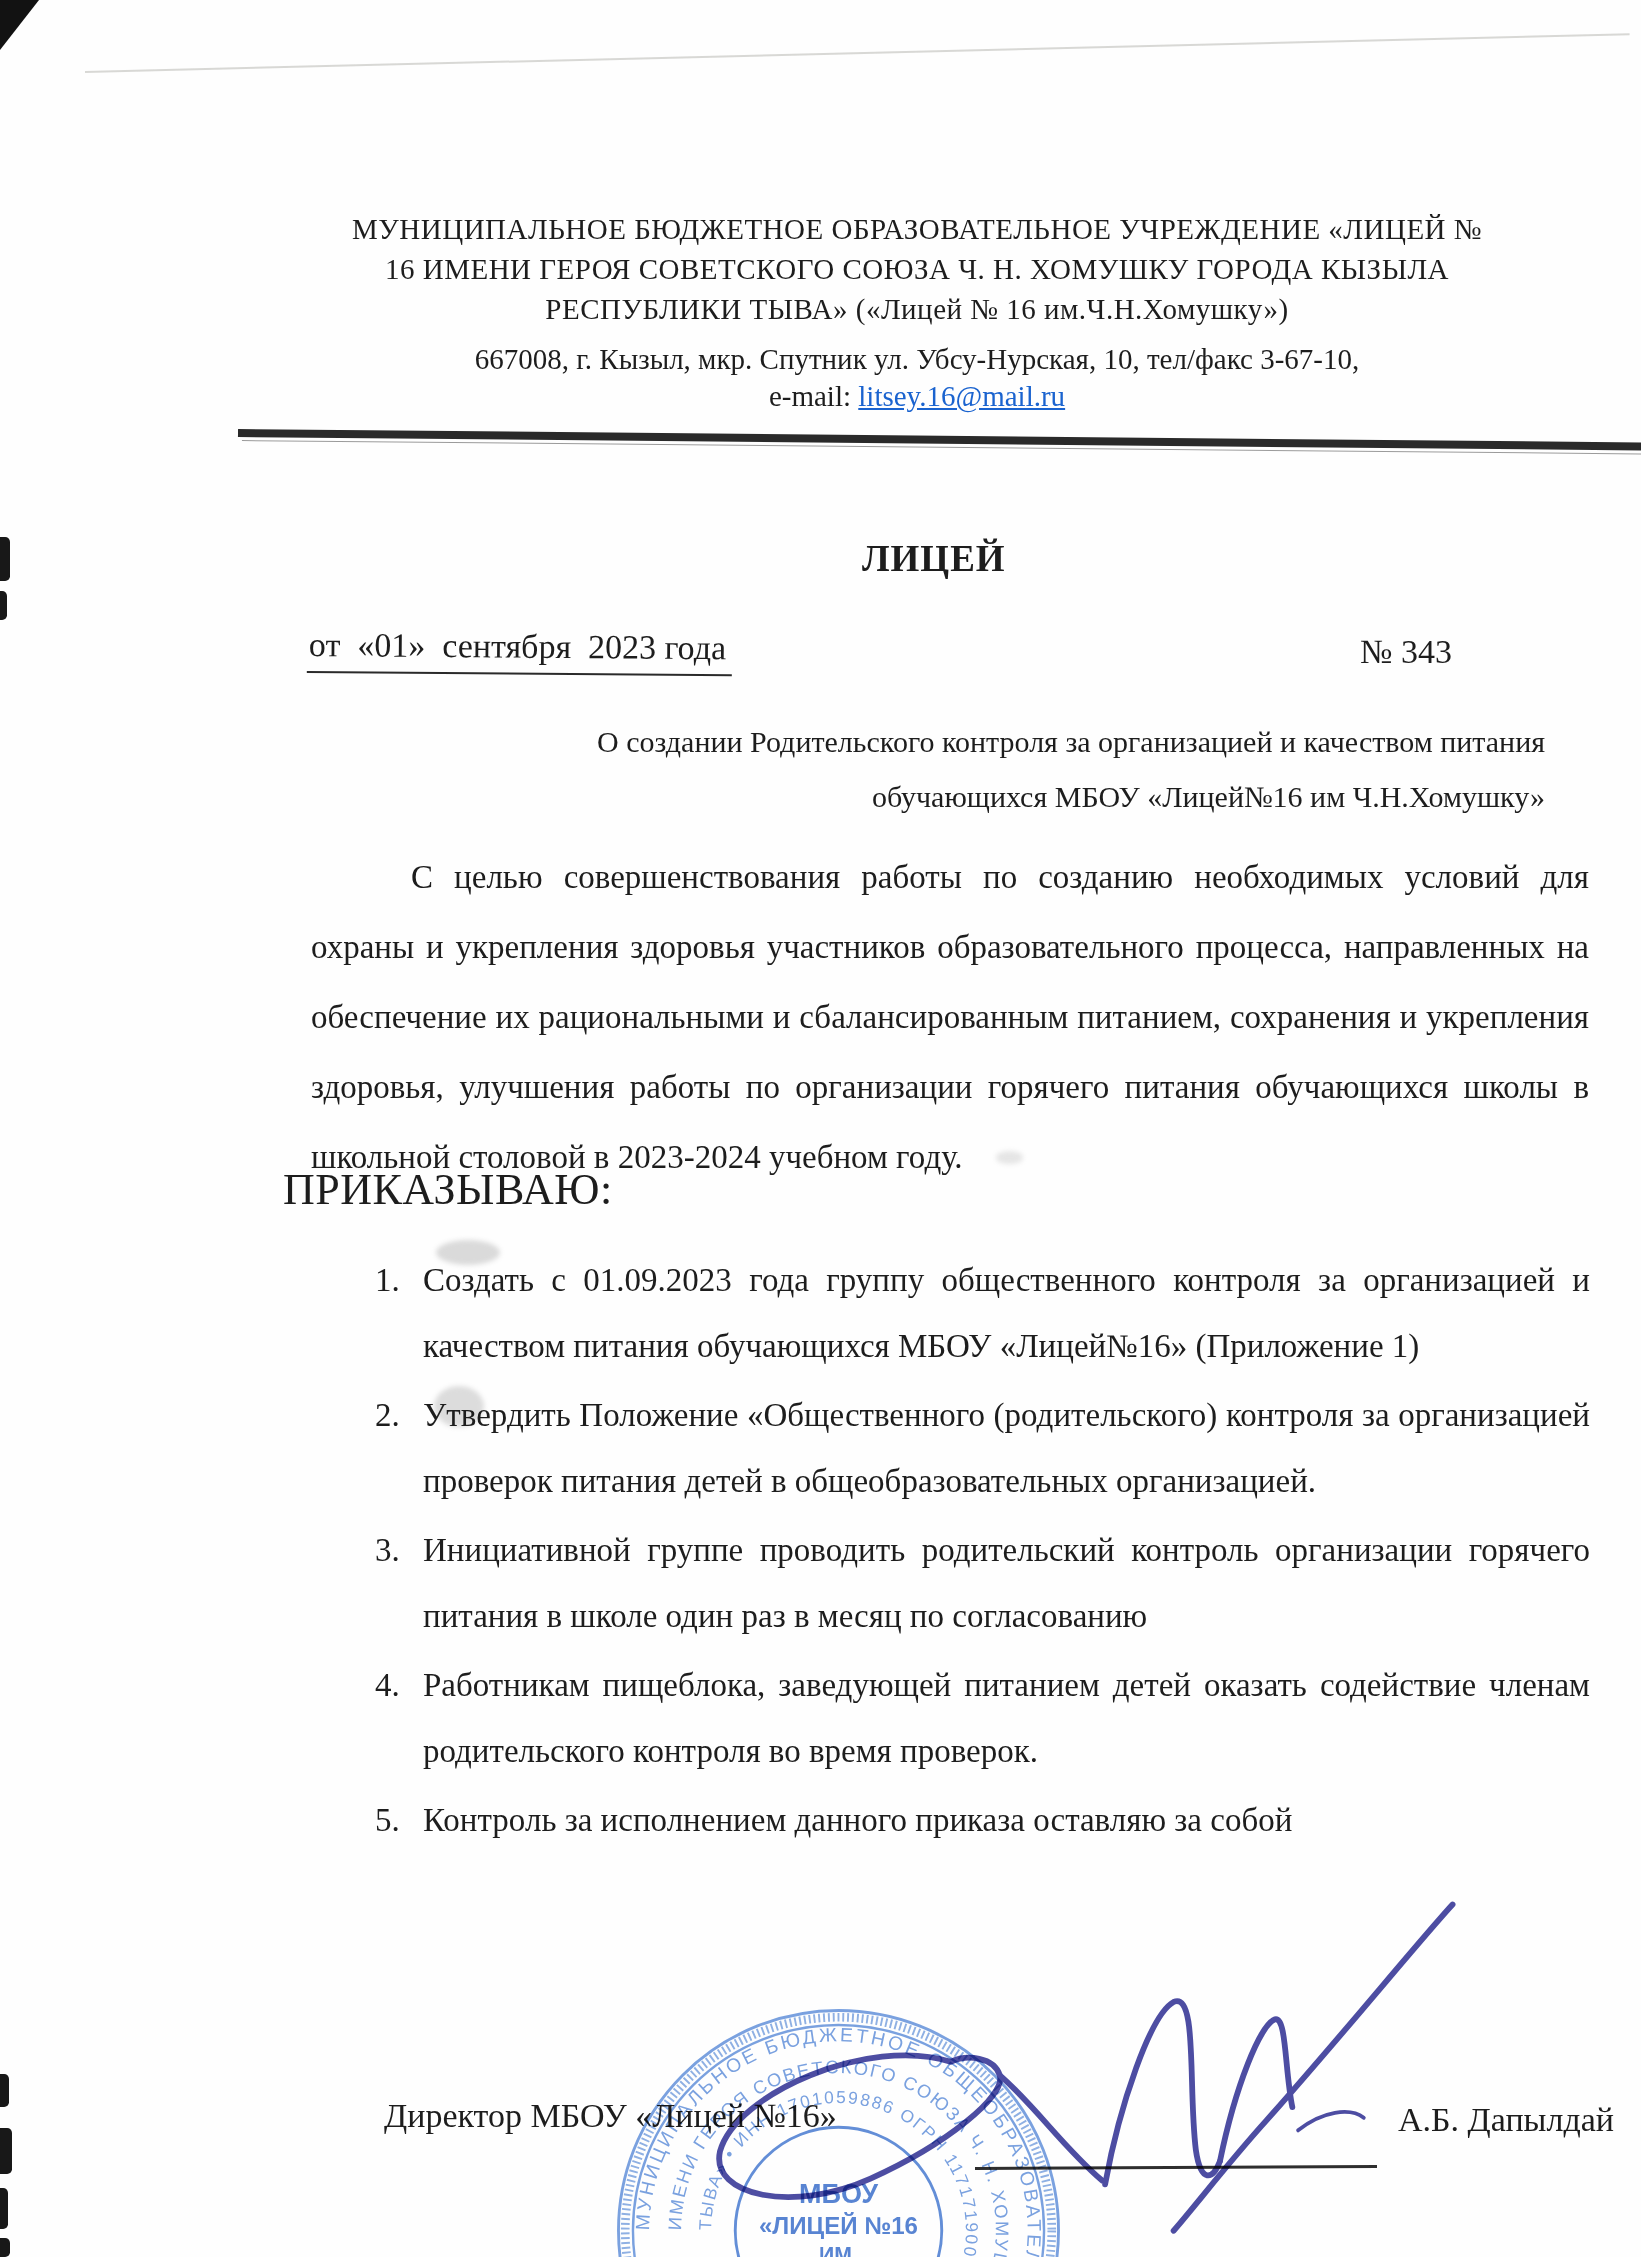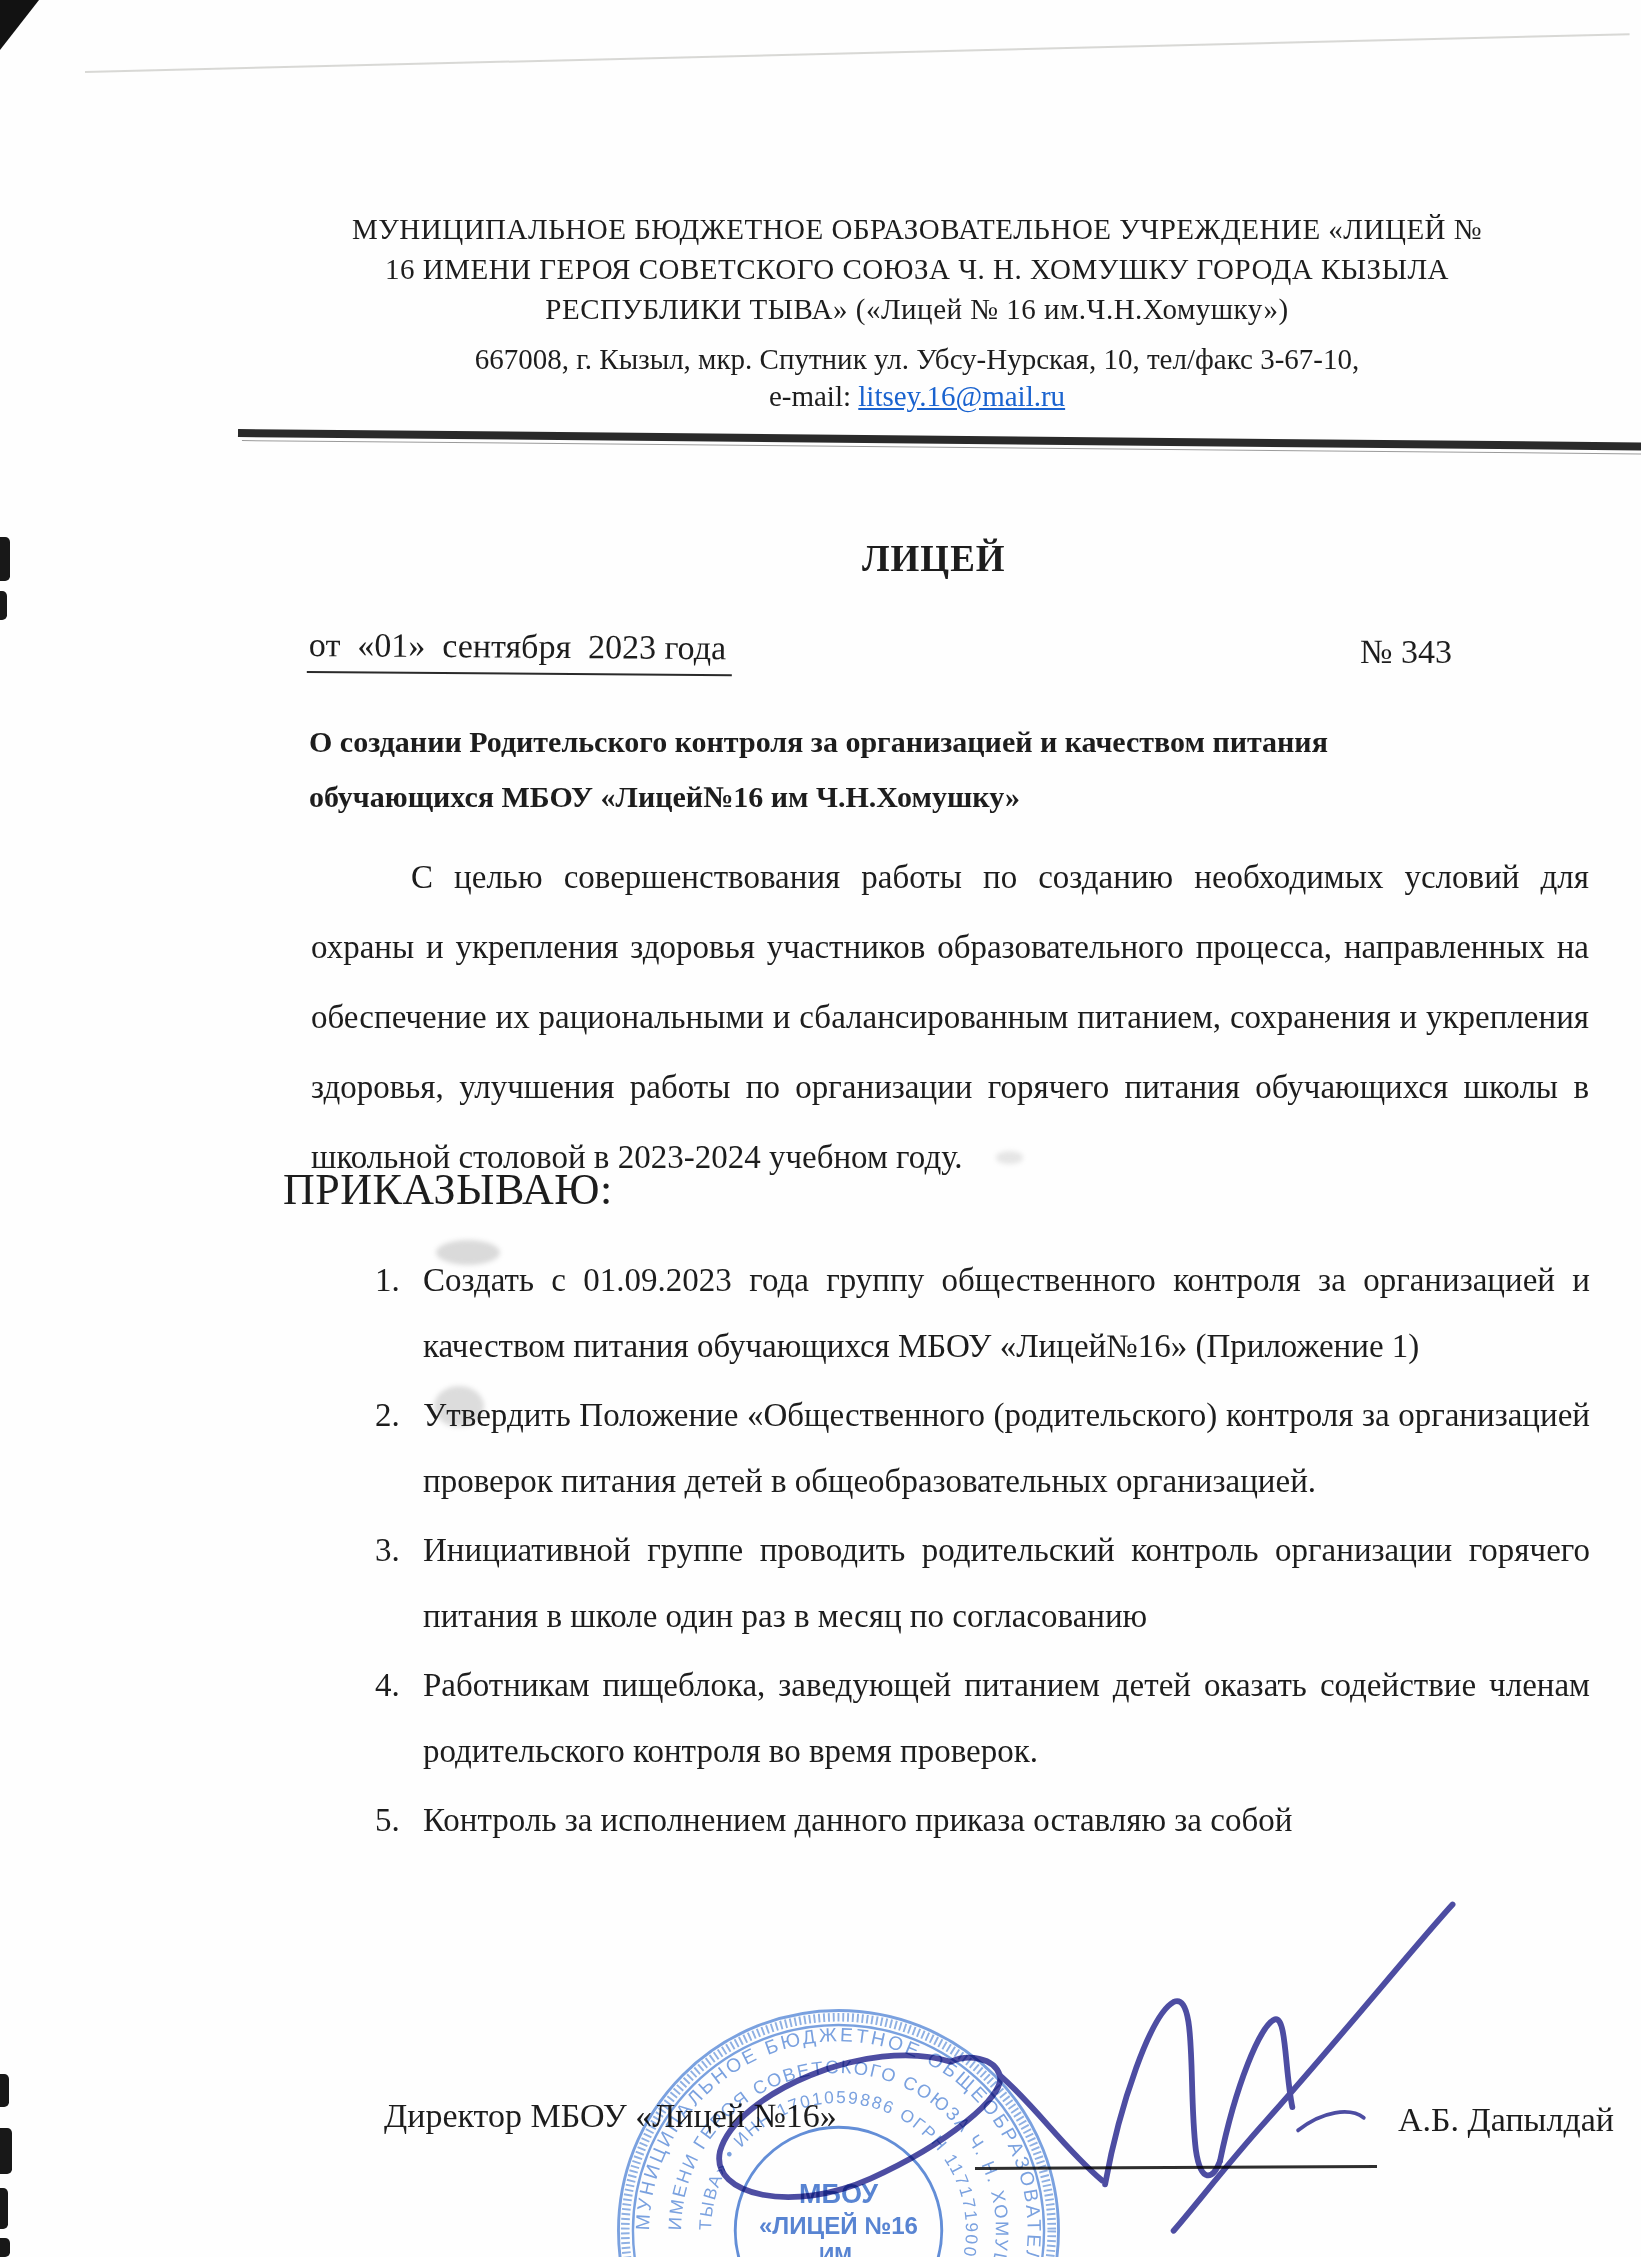--- a/index.html
+++ b/index.html
@@ -36,22 +36,22 @@
   .email-link{text-decoration:underline;cursor:pointer;text-align:center;}
   .rule{position:absolute;left:238px;top:429px;width:1410px;height:7.7px;background:#2a2a2a;
     transform:rotate(0.55deg);transform-origin:left center;}
   .rule::after{content:"";position:absolute;left:3.9px;right:0;top:10.6px;height:1.9px;background:#9b9b9b;}
   
   .order-title{position:absolute;left:862px;top:537px;font-size:37px;font-weight:bold;letter-spacing:1px;}
   .date-line{position:absolute;left:307px;top:626px;font-size:34px;white-space:pre;
     border-bottom:2.9px solid #2a2a2a;padding:0 5.8px 6.8px 1.9px;
     transform:rotate(0.45deg);transform-origin:left center;}
   .order-number{position:absolute;left:1360px;top:633px;font-size:34px;white-space:pre;}
-  .subject{position:absolute;left:309px;top:714px;width:1236px;text-align:left;
-    font-weight:bold;font-size:30px;line-height:55px;}
+  .subject{position:absolute;left:309px;top:714px;width:1236px;text-align:right;
+    font-weight:normal;font-size:30px;line-height:55px;}
   
   .intro{position:absolute;left:311px;top:842px;width:1278px;margin:0;
     font-size:33px;line-height:70px;text-align:justify;text-indent:100px;}
   .decree{position:absolute;left:283px;top:1164px;font-size:44px;letter-spacing:0.5px;}
   .items{position:absolute;left:375px;top:1247px;width:1215px;margin:0;padding:0;list-style:none;}
   .item{display:flex;font-size:33px;line-height:66px;margin:0 0 2.9px 0;}
   .item .num{flex:0 0 48px;}
   .item .txt{flex:1;text-align:justify;}
   
   .director-label{position:absolute;left:384px;top:2097px;font-size:34px;white-space:pre;}

